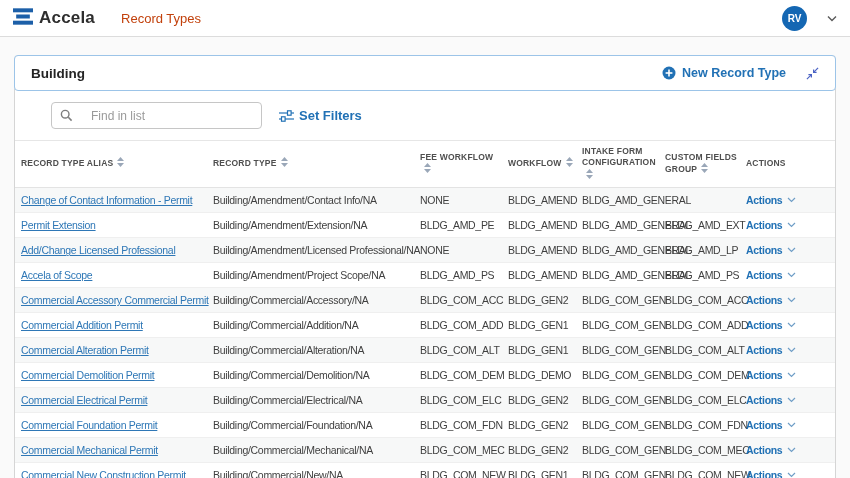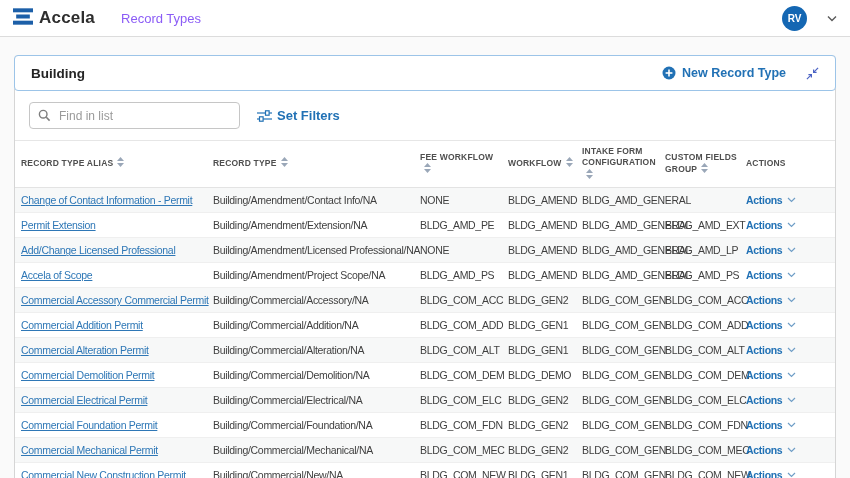--- a/index.html
+++ b/index.html
@@ -21,21 +21,21 @@
   .brand { display: flex; align-items: center; gap: 6px; cursor: pointer; }
   .brand-text {
     font-size: 17px;
     font-weight: bold;
     color: #2e2e2e;
     letter-spacing: 0.2px;
   }
   .page-title {
     margin-left: 26px;
     font-size: 13px;
-    color: #8b5cf6;
+    color: #c2410c;
   }
   .topbar-right { margin-left: auto; display: flex; align-items: center; gap: 20px; }
   .avatar {
     width: 25px; height: 25px;
     border-radius: 50%;
     background: #1467b3;
     color: #ffffff;
     font-size: 10px;
     font-weight: bold;
     display: flex; align-items: center; justify-content: center;
@@ -70,22 +70,23 @@
   
   .toolbar {
     display: flex; align-items: center; gap: 17px;
     padding: 12px 14px 11px 14px;
   }
   .search-box {
     width: 211px; height: 27px;
     border: 1px solid #c6c6c6;
     border-radius: 4px;
     display: flex; align-items: center;
-    padding: 0 8px; gap: 8px;
+    padding: 0 8px; gap: 18px;
     background: #fff;
+    margin-left: 22px;
   }
   .search-box input {
     border: none; outline: none; flex: 1;
     font-size: 12px; color: #444;
     font-family: "Liberation Sans", sans-serif;
     min-width: 0;
   }
   .search-box input::placeholder { color: #9a9a9a; }
   .set-filters {
     display: flex; align-items: center; gap: 5px;

